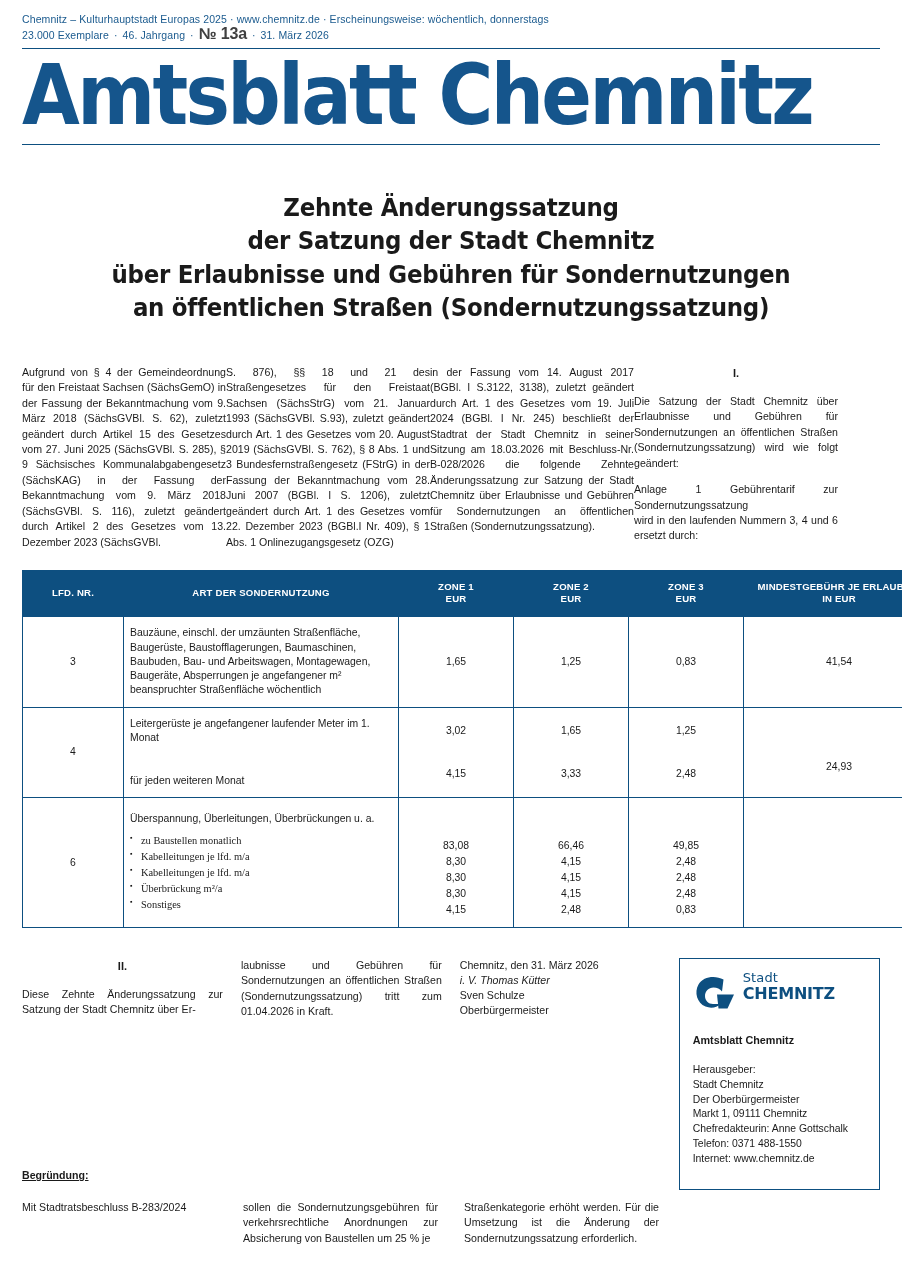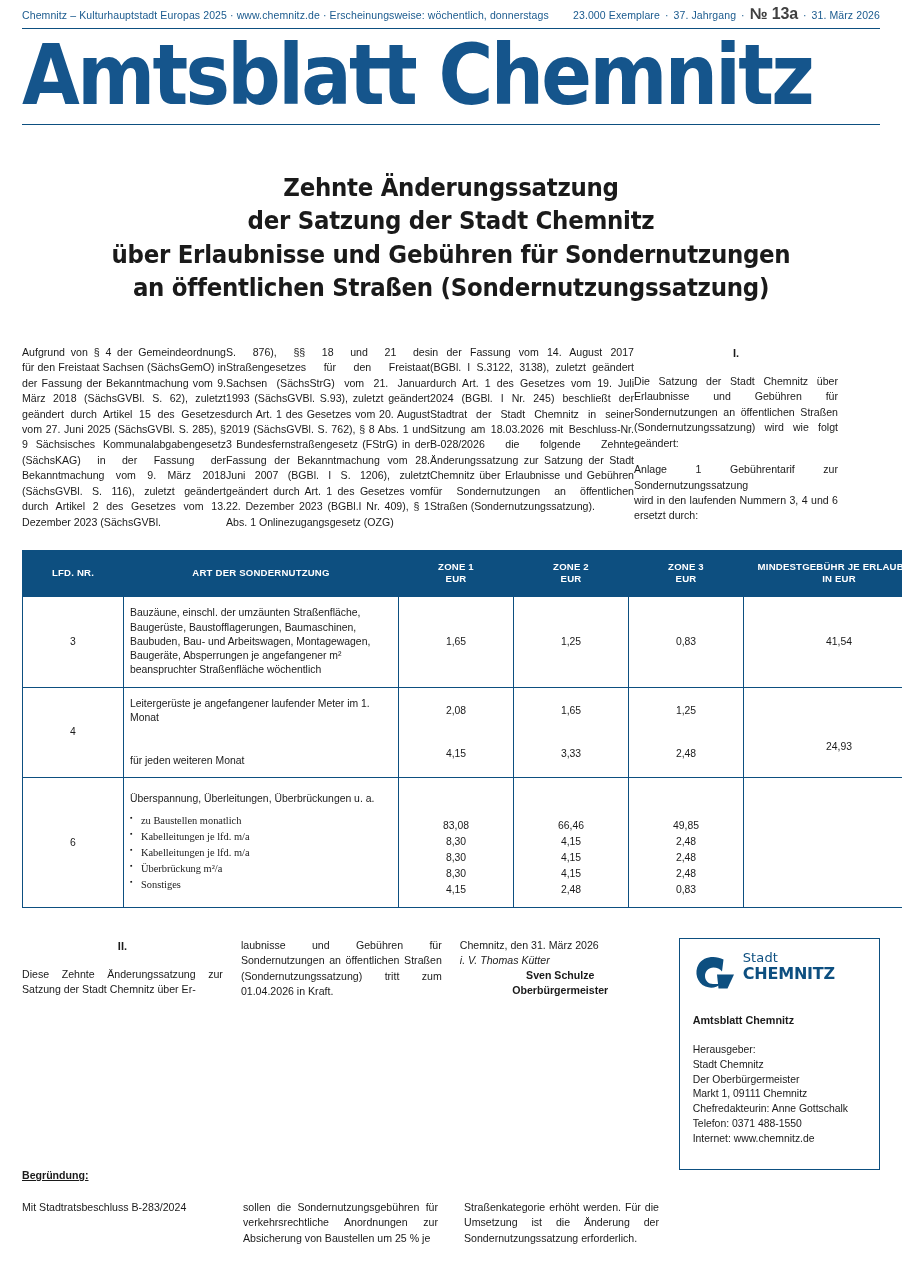--- a/index.html
+++ b/index.html
@@ -22,24 +22,25 @@
     position: relative;
     box-sizing: border-box;
     padding: 0 22px;
   }
 
   
   .strapline {
     display: flex;
     justify-content: space-between;
     align-items: baseline;
-    padding-top: 5px;
+    padding-top: 13px;
     color: #1a5a8e;
     font-size: 10.5px;
     letter-spacing: 0.01em;
+    flex-direction: column;
   }
   .strapline-left { white-space: nowrap; }
   .strapline-right {
     white-space: nowrap;
     display: flex;
     align-items: baseline;
     gap: 5px;
   }
   .issue-no {
     font-weight: bold;
@@ -159,21 +160,21 @@
   
   .lower {
     display: flex;
     gap: 18px;
     margin-top: 30px;
     font-size: 10.6px;
     line-height: 1.46;
     text-align: justify;
   }
   .lower > .lcol { width: 204px; }
-  .sig-name { font-weight: bold; text-align: center; }
+  .sig-name { font-weight: normal; }
   .sig-ivol { font-style: italic; }
   .sig-block { text-align: left; line-height: 1.42; }
 
   .imprint {
     width: 204px;
     border: 1px solid #0d4f80;
     box-sizing: border-box;
     padding: 13px 13px 23px 13px;
     text-align: left;
     min-height: 222px;
@@ -229,21 +230,21 @@
 </head>
 <body>
 
 <div class="page">
 
   <div class="strapline">
     <div class="strapline-left">Chemnitz – Kulturhauptstadt Europas 2025  ·  www.chemnitz.de  ·  Erscheinungsweise: wöchentlich, donnerstags</div>
     <div class="strapline-right">
       <span>23.000 Exemplare</span>
       <span class="strapline-sep">·</span>
-      <span>37. Jahrgang</span>
+      <span>46. Jahrgang</span>
       <span class="strapline-sep">·</span>
       <span class="issue-no">№ 13a</span>
       <span class="strapline-sep">·</span>
       <span>31. März 2026</span>
     </div>
   </div>
   <div class="rule-top"></div>
 
   <div class="masthead">Amtsblatt Chemnitz</div>
   <div class="rule-under-mast"></div>
@@ -309,21 +310,21 @@
       </tr>
 
       <tr>
         <td class="c-nr">4</td>
         <td class="c-desc">
           <div>Leitergerüste je angefangener laufender Meter im 1. Monat</div>
           <div class="sub-line-gap"></div>
           <div>für jeden weiteren Monat</div>
         </td>
         <td class="c-z1">
-          <div>2,08</div>
+          <div>3,02</div>
           <div class="sub-line-gap"></div>
           <div>4,15</div>
         </td>
         <td class="c-z2">
           <div>1,65</div>
           <div class="sub-line-gap"></div>
           <div>3,33</div>
         </td>
         <td class="c-z3">
           <div>1,25</div>

